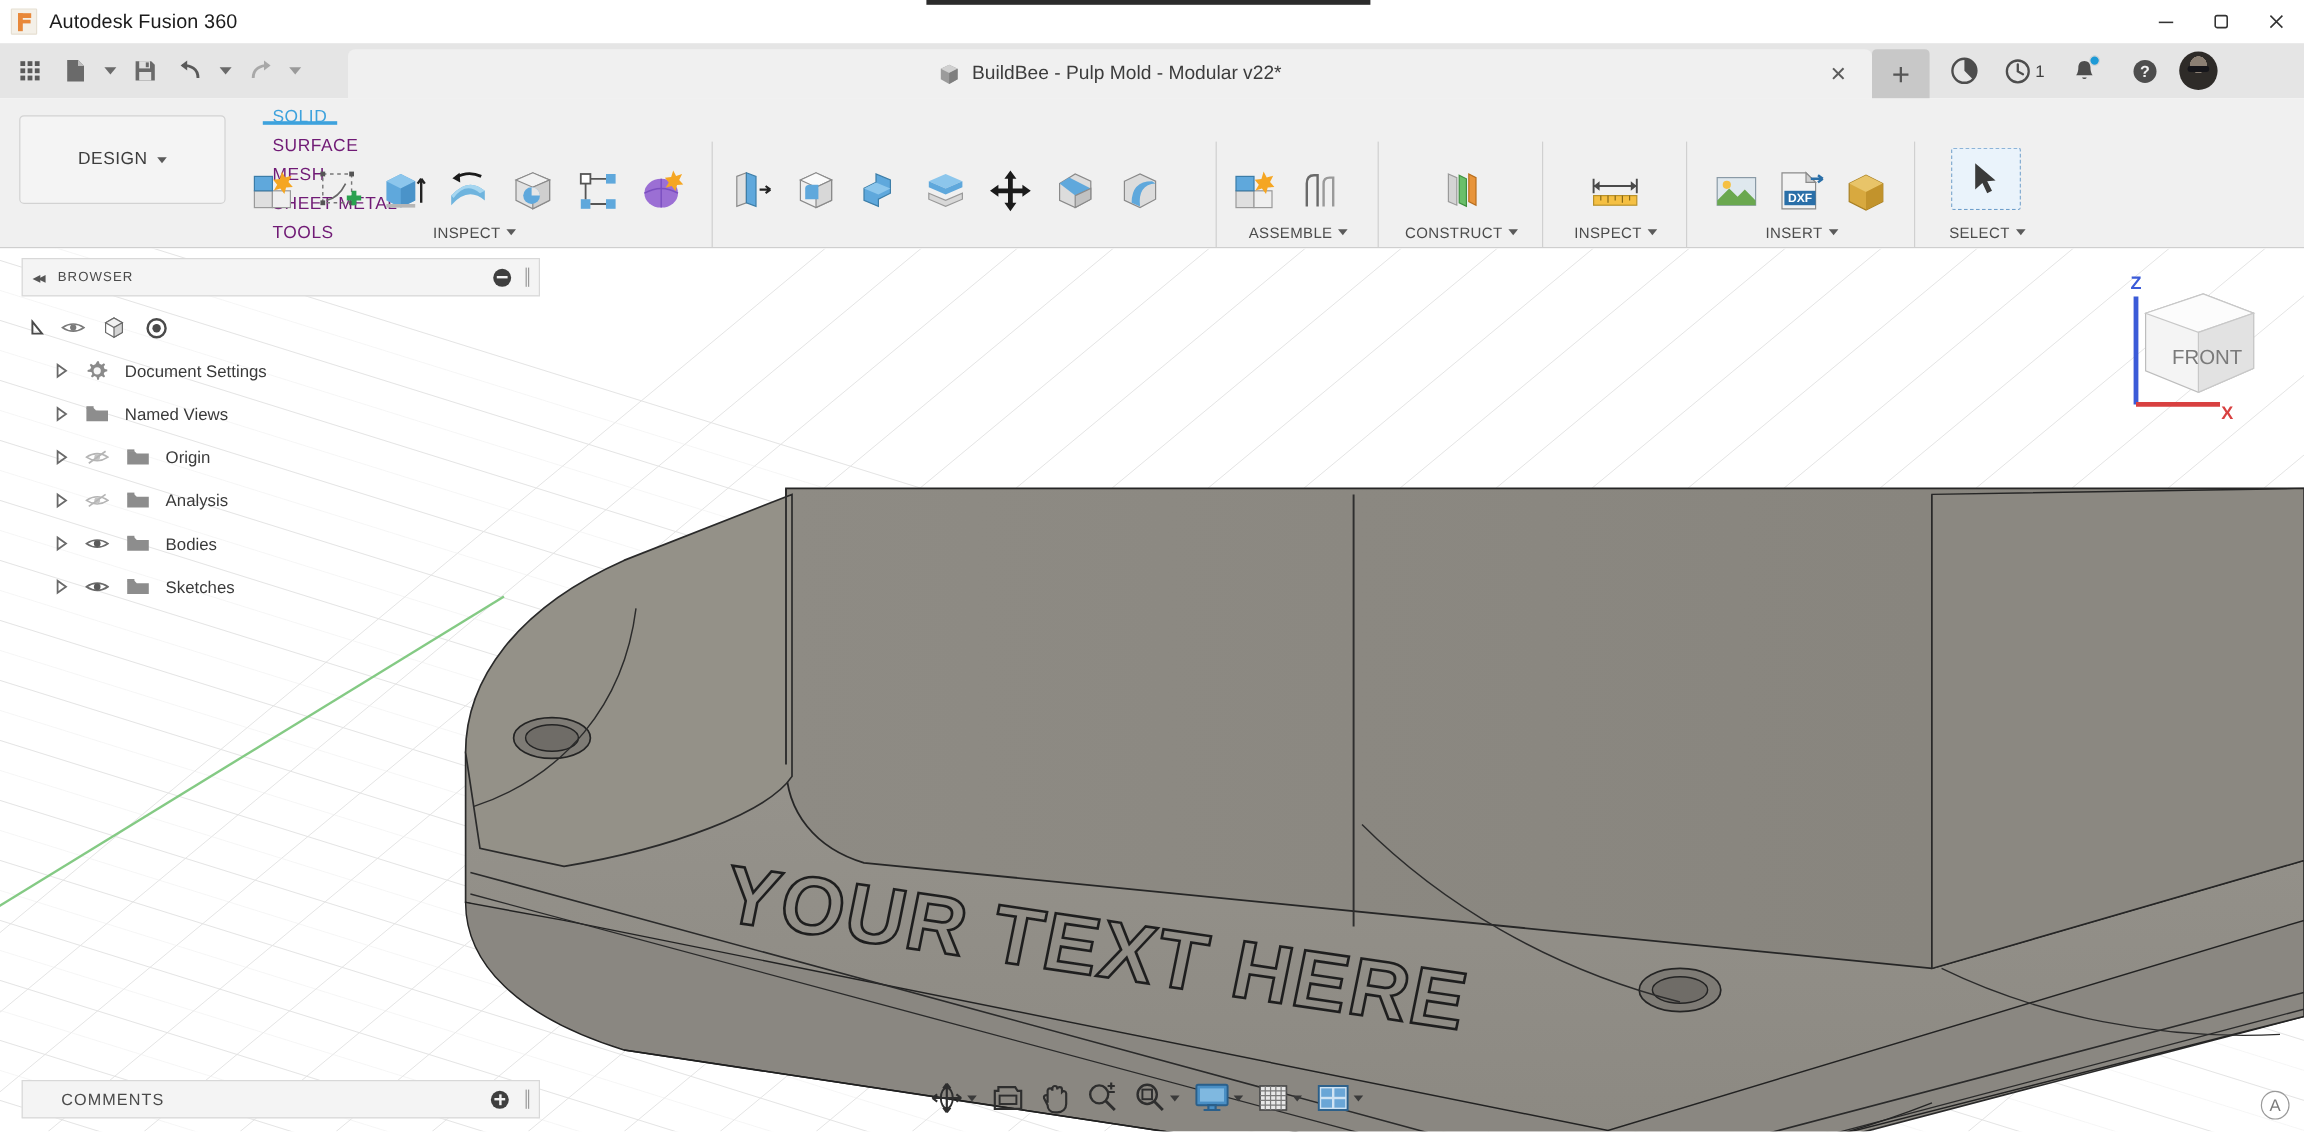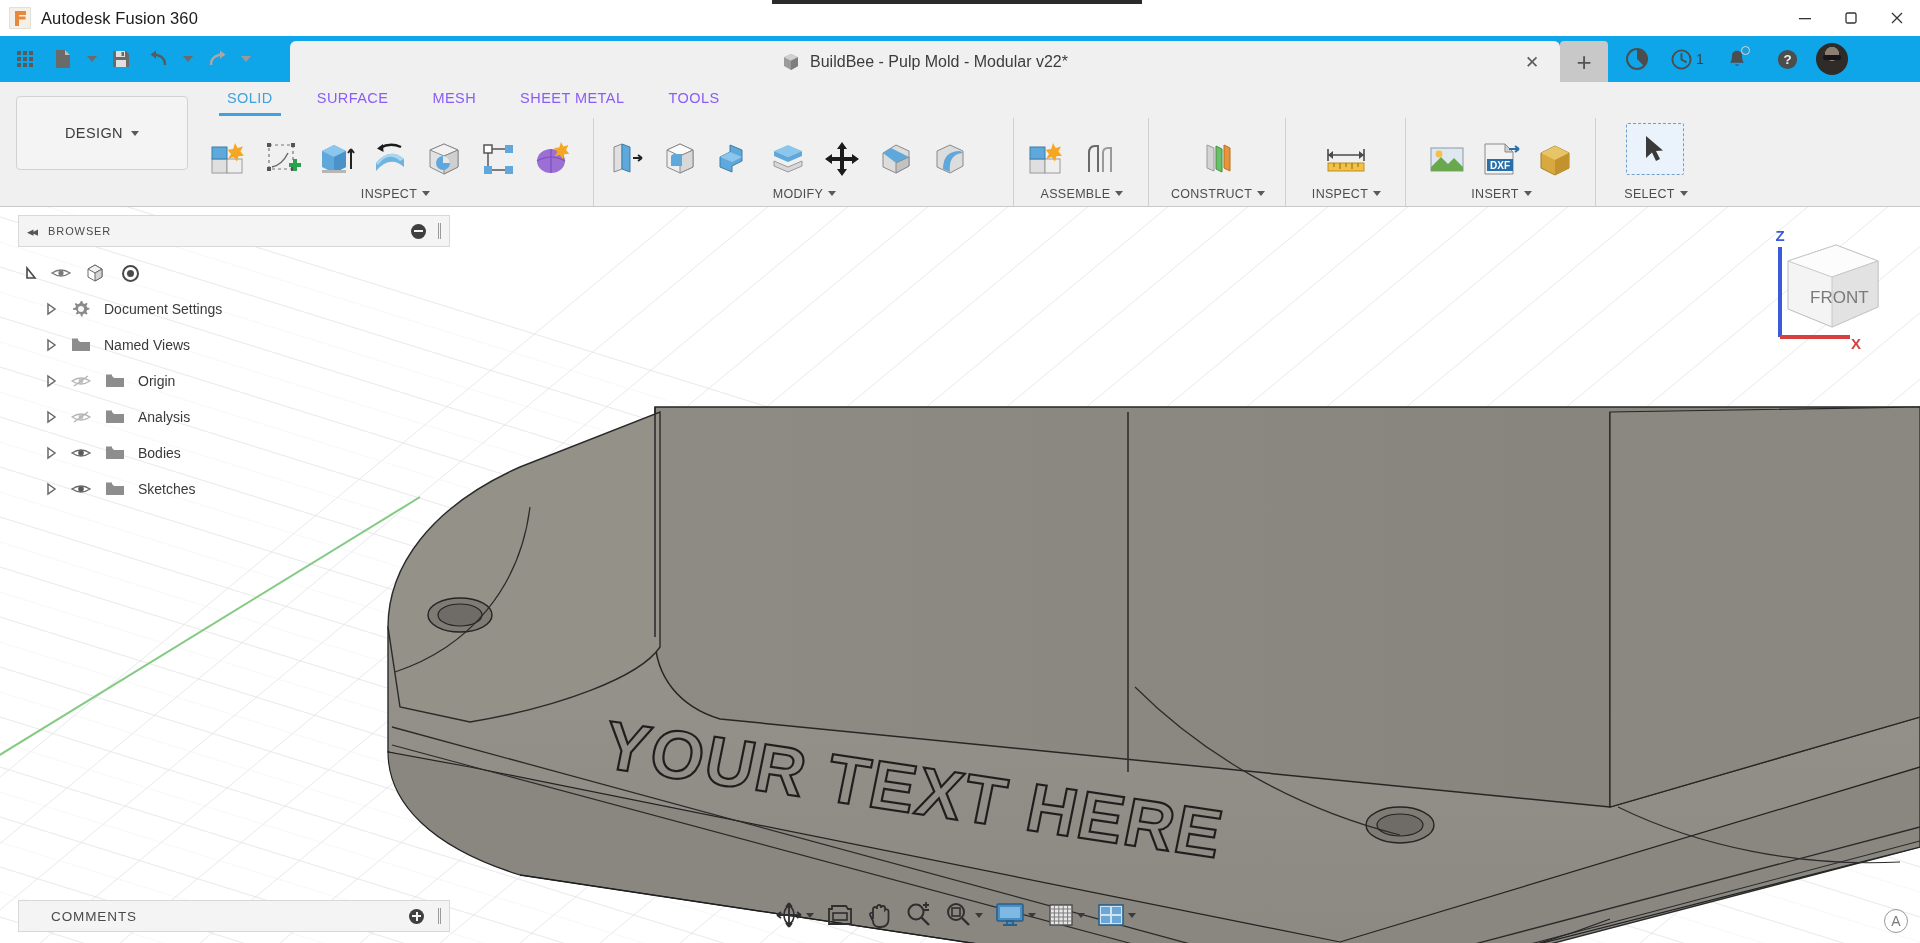--- a/index.html
+++ b/index.html
@@ -42,21 +42,21 @@
 
   
   .top-strip {
     position: absolute; top: 0; left: 772px; width: 370px; height: 4px;
     background: #2b2b2b;
   }
 
   
   .qatrow {
     position: absolute; top: 36px; left: 0; width: 1920px; height: 46px;
-    background: #0ea5e9;
+    background: #e5e5e5;
     display: flex; align-items: stretch;
   }
   .qat-left {
     width: 290px; display: flex; align-items: center; gap: 0px;
     padding-left: 6px;
   }
   .qat-btn {
     width: 38px; height: 34px; display: flex; align-items: center;
     justify-content: center; color: #5a5a5a;
   }
@@ -114,24 +114,24 @@
   }
 
   
   .ribbon {
     position: absolute; top: 82px; left: 0; width: 1920px; height: 125px;
     background: #f0f0f0;
     border-bottom: 1px solid #c8c8c8;
   }
   .ribbon-tabs {
     position: absolute; left: 205px; top: 0; height: 36px;
-    display: flex; align-items: flex-start;
+    display: flex; align-items: flex-start; flex-direction: column;
   }
   .rtab {
-    padding: 8px 22px 0 22px; font-size: 14.5px; color: #8b5cf6;
+    padding: 8px 22px 0 22px; font-size: 14.5px; color: #701a75;
     letter-spacing: 0.45px; height: 36px; position: relative;
   }
   .rtab.active { color: #3da2dd; }
   .rtab.active::after {
     content: ""; position: absolute; left: 14px; right: 14px; bottom: 2px;
     height: 3px; background: #3da2dd;
   }
 
   .design-btn {
     position: absolute; left: 16px; top: 14px; width: 172px; height: 74px;
@@ -546,24 +546,20 @@
             <path d="M7 14 L15 9 L33 18 L20 24 Z" fill="#5fa8dc"></path>
             <path d="M20 24 L33 18 L33 27 L20 34 Z" fill="#c2c2c2" stroke="#8a8a8a"></path>
           </svg>
         </div>
         <div class="tool">
           <svg width="40" height="40" viewBox="0 0 40 40">
             <path d="M7 12 L20 6 L33 12 L33 27 L20 34 L7 28 Z" fill="#dcdcdc" stroke="#8a8a8a"></path>
             <path d="M13 30 Q13 12 30 12 L33 14 Q18 15 20 33 Z" fill="#5fa8dc"></path>
           </svg>
         </div>
-      </div>
-      <div class="panel-label center">
-        <span>MODIFY</span>
-        <span class="caret-sm"></span>
       </div>
     </div>
 
     <div class="panel" style="width:135px">
       <div class="panel-row">
         <div class="tool">
           <svg width="40" height="40" viewBox="0 0 40 40">
             <rect x="4" y="20" width="15" height="14" fill="#dfdfdf" stroke="#9a9a9a"></rect>
             <rect x="19" y="20" width="15" height="14" fill="#efefef" stroke="#9a9a9a"></rect>
             <rect x="4" y="8" width="15" height="12" fill="#5fa8dc" stroke="#3a7ca8"></rect>

